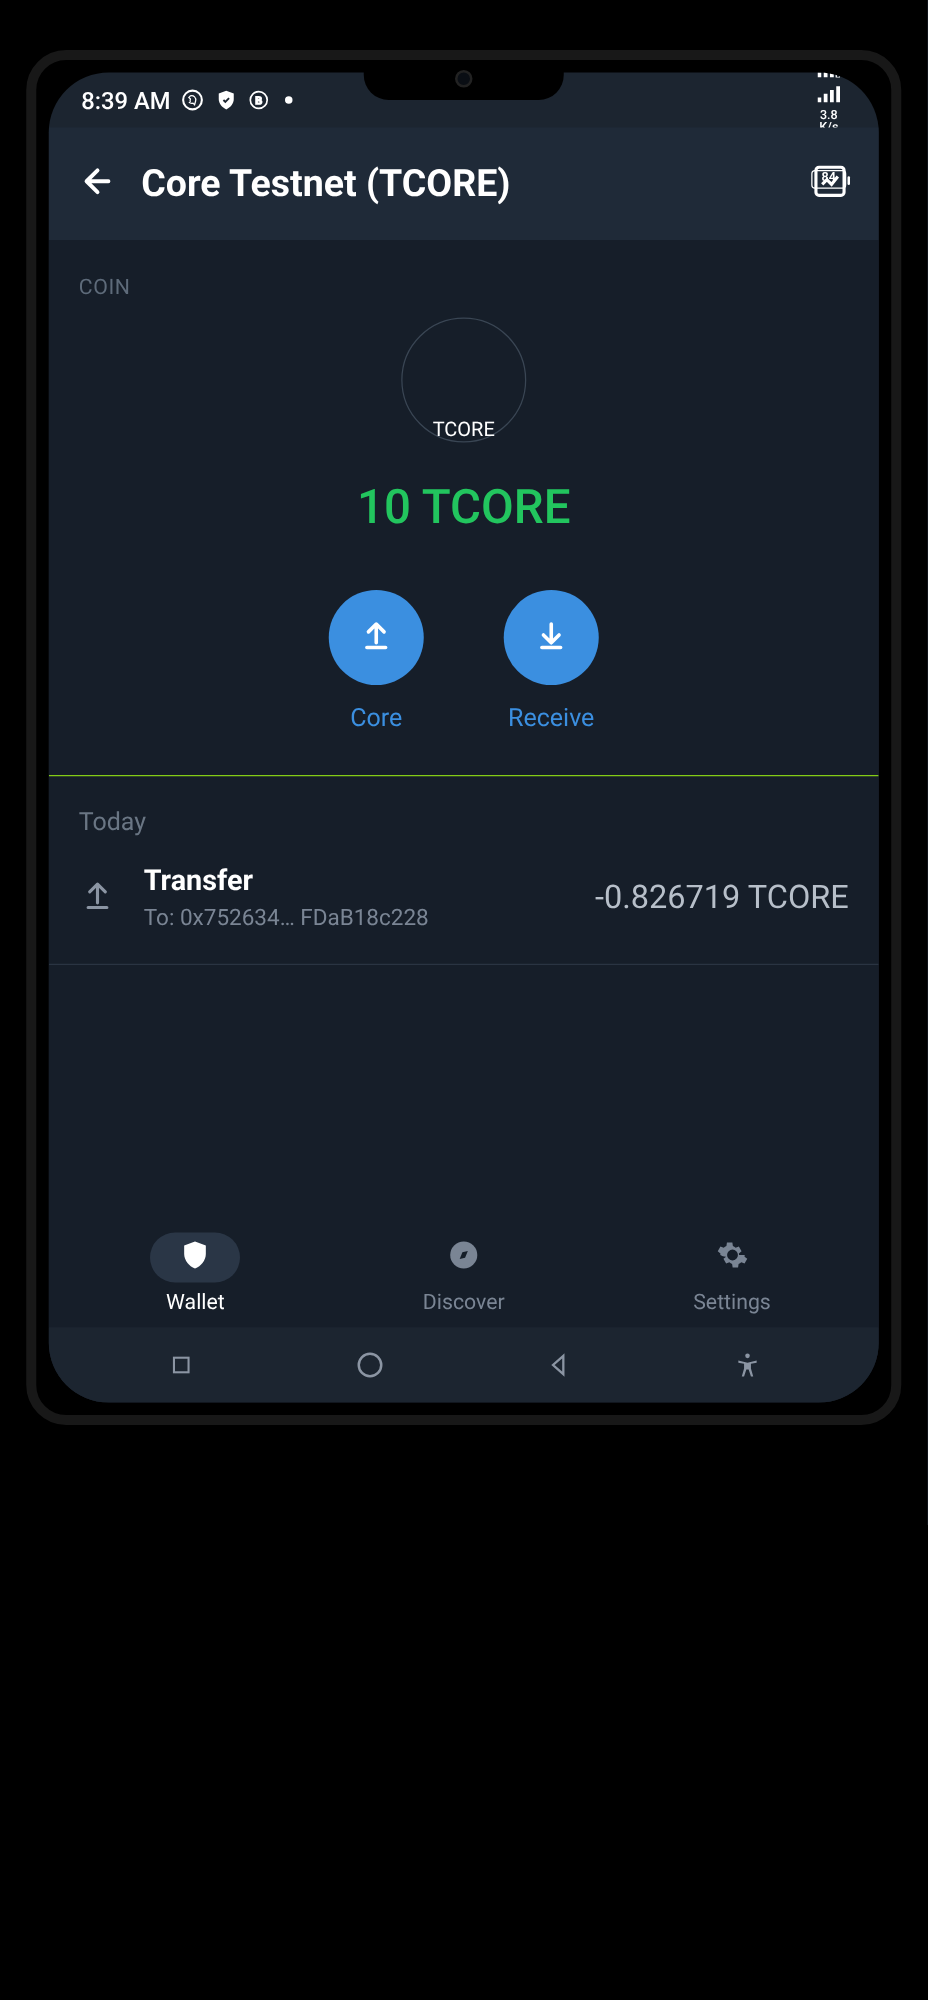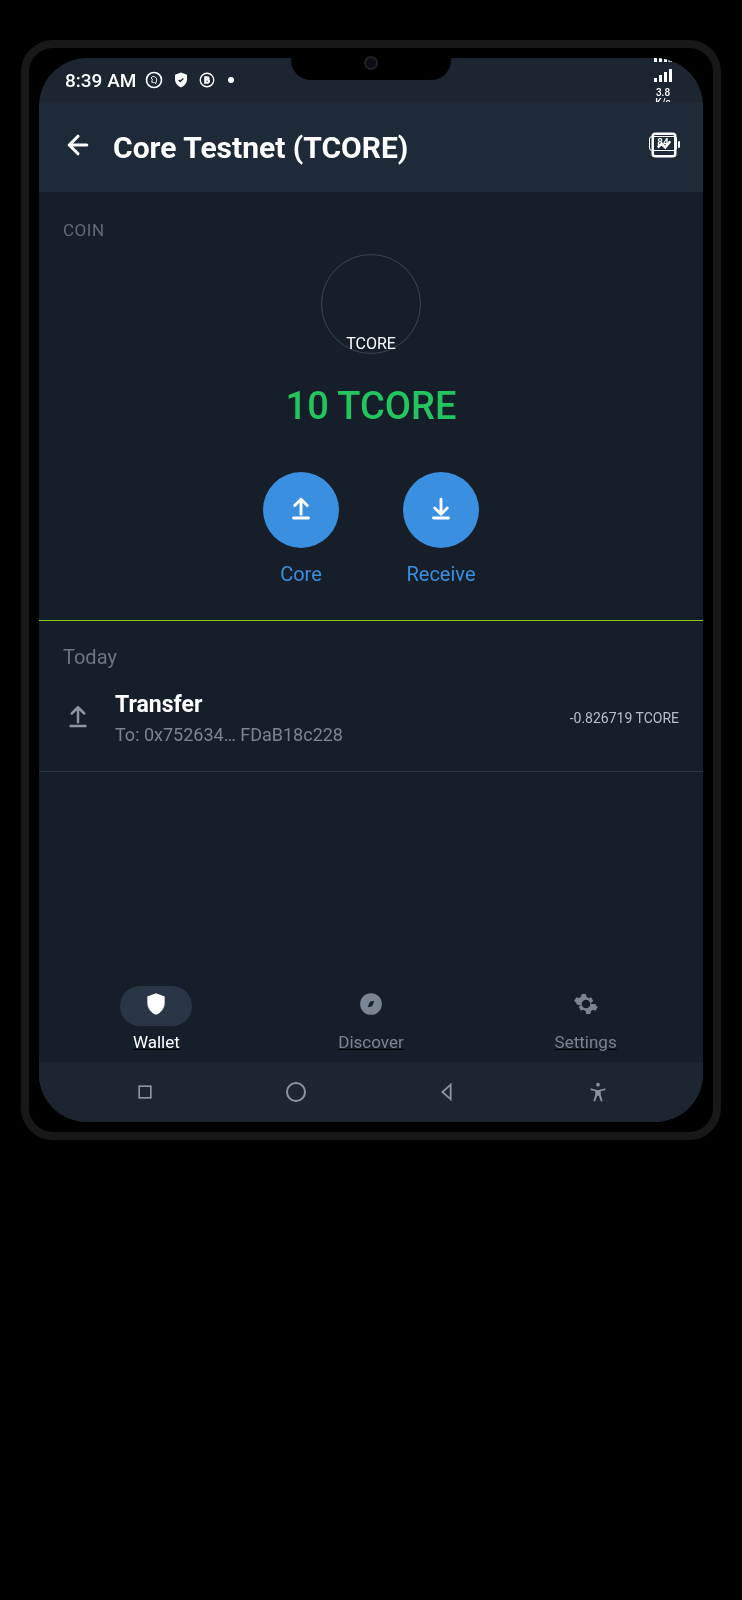--- a/index.html
+++ b/index.html
@@ -192,30 +192,29 @@
     margin-bottom: 6px;
   }
   .tx-sub {
     color: #7a8594;
     font-size: 18px;
     white-space: nowrap;
     overflow: hidden;
   }
   .tx-amount {
     color: #b7bfc9;
-    font-size: 14px;
+    font-size: 26px;
     white-space: nowrap;
   }
   
   .bottom-nav {
     background: #161e29;
     padding: 14px 10px 10px;
     display: flex;
     justify-content: space-around;
-    text-decoration: underline;
   }
   .nav-item {
     display:flex; flex-direction:column; align-items:center; gap:6px;
     color:#7a8594; font-size:17px;
   }
   .nav-item.active { color:#fff; }
   .nav-icon-wrap {
     width: 72px; height: 40px; border-radius: 20px;
     display:flex; align-items:center; justify-content:center;
   }

